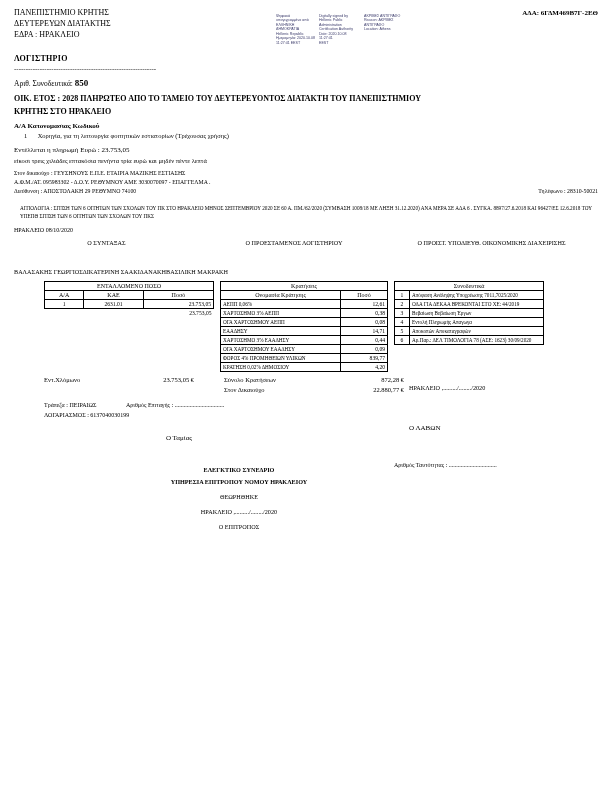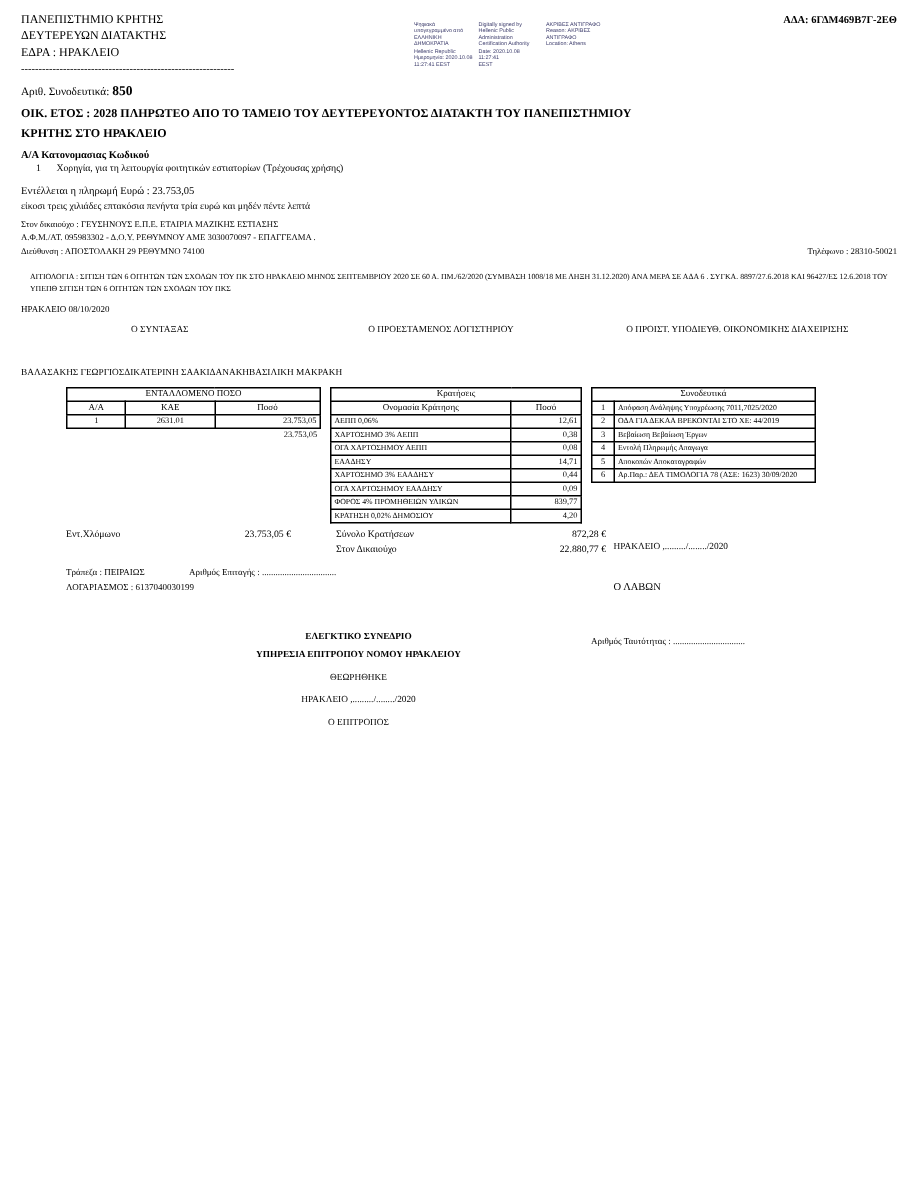--- a/index.html
+++ b/index.html
@@ -257,20 +257,21 @@
       <div>Date: 2020.10.08 11:27:41</div>
       <div>EEST</div>
     </div>
     <div class="c3">
       <div>ΑΚΡΙΒΕΣ ΑΝΤΙΓΡΑΦΟ</div>
       <div>Reason: ΑΚΡΙΒΕΣ ΑΝΤΙΓΡΑΦΟ</div>
       <div>Location: Athens</div>
     </div>
   </div>
 
+  <div class="logistirio">ΛΟΓΙΣΤΗΡΙΟ</div>
   <div class="dashline">-------------------------------------------------------------</div>
 
   <div class="arith">
     <span>Αριθ. Συνοδευτικά:</span>
     <span class="num">850</span>
   </div>
 
   <div class="oik">ΟΙΚ. ΕΤΟΣ : 2028   ΠΛΗΡΩΤΕΟ ΑΠΟ ΤΟ ΤΑΜΕΙΟ ΤΟΥ ΔΕΥΤΕΡΕΥΟΝΤΟΣ ΔΙΑΤΑΚΤΗ ΤΟΥ ΠΑΝΕΠΙΣΤΗΜΙΟΥ</div>
   <div class="oik-sub">ΚΡΗΤΗΣ ΣΤΟ ΗΡΑΚΛΕΙΟ</div>
 
@@ -442,20 +443,21 @@
       </div>
       <div>
         <span>ΛΟΓΑΡΙΑΣΜΟΣ :</span>
         <span>6137040030199</span>
       </div>
     </div>
     <div class="bottom-right-date" style="top:-16px">ΗΡΑΚΛΕΙΟ ,........./......../2020</div>
   </div>
 
   <div style="position:relative;">
+    <div class="tamias">Ο Ταμίας</div>
     <div class="olavon" style="top:-10px">Ο ΛΑΒΩΝ</div>
     <div class="arith-teleft" style="top:28px">Αριθμός Ταυτότητας : ................................</div>
   </div>
 
   <div class="elegktiko">
     <div class="t1">ΕΛΕΓΚΤΙΚΟ ΣΥΝΕΔΡΙΟ</div>
     <div class="t1">ΥΠΗΡΕΣΙΑ ΕΠΙΤΡΟΠΟΥ ΝΟΜΟΥ ΗΡΑΚΛΕΙΟΥ</div>
     <div style="margin-top:4px">ΘΕΩΡΗΘΗΚΕ</div>
     <div style="margin-top:4px">ΗΡΑΚΛΕΙΟ ,........./......../2020</div>
     <div style="margin-top:4px">Ο ΕΠΙΤΡΟΠΟΣ</div>

